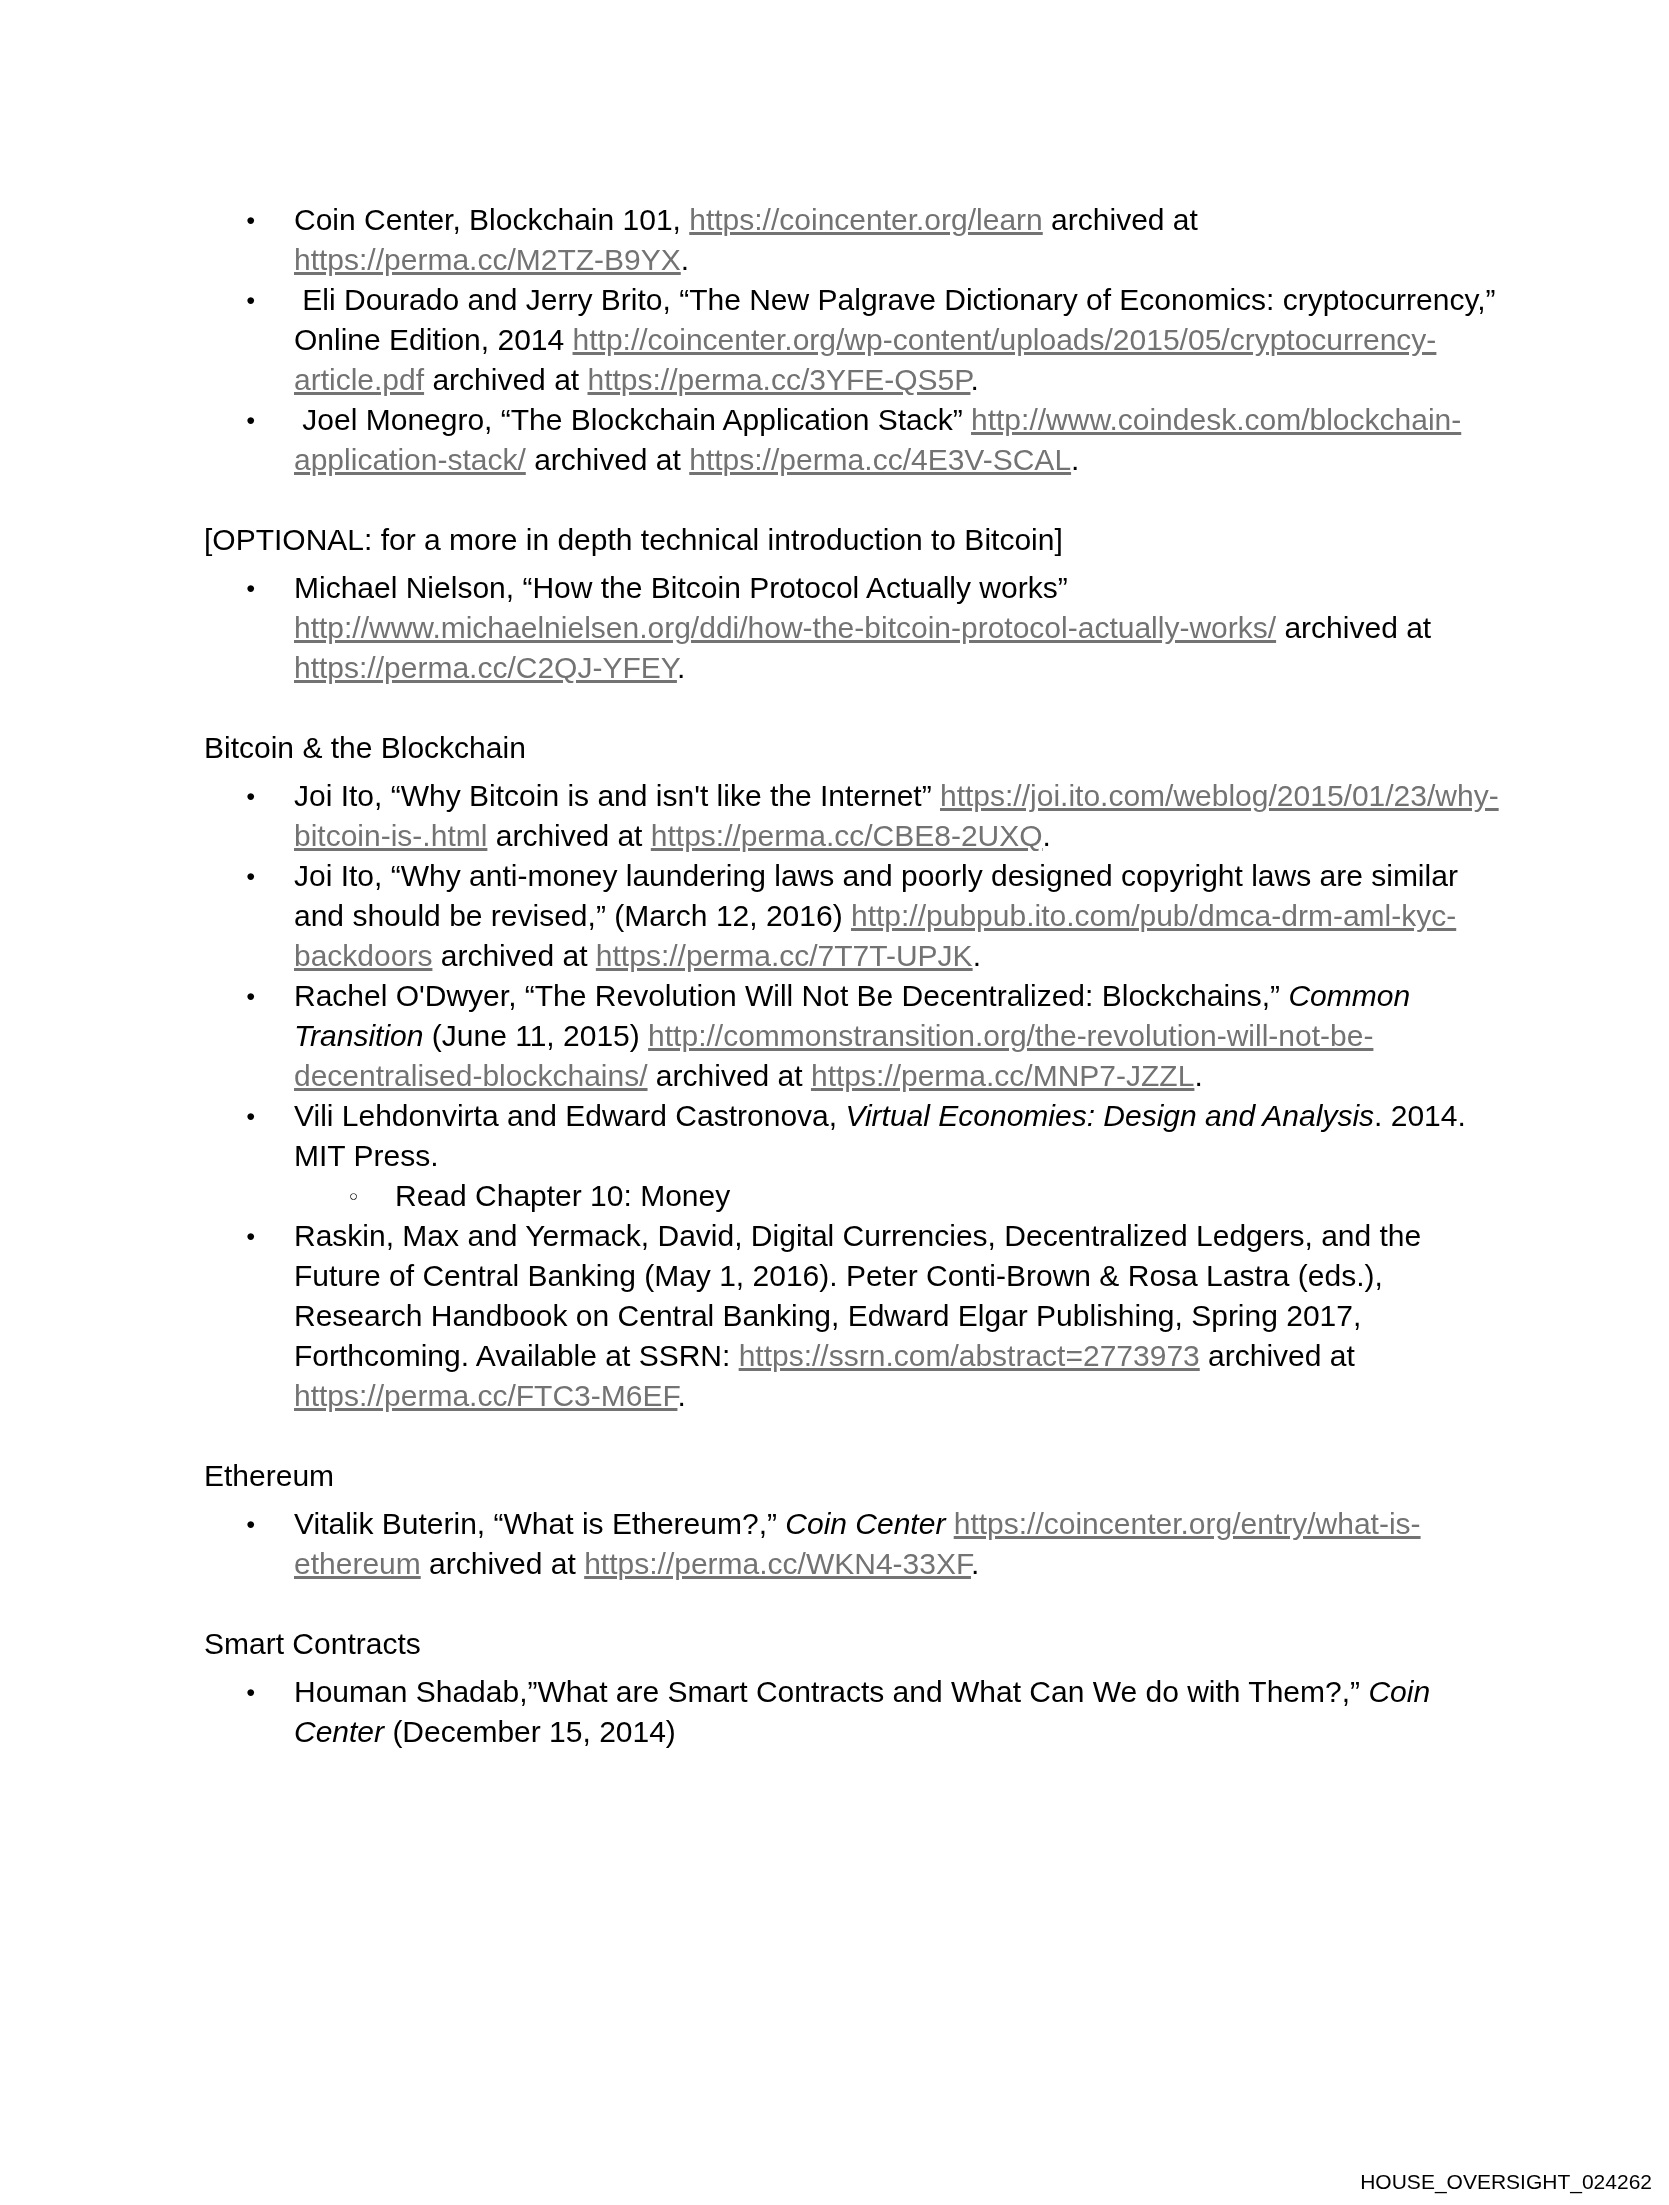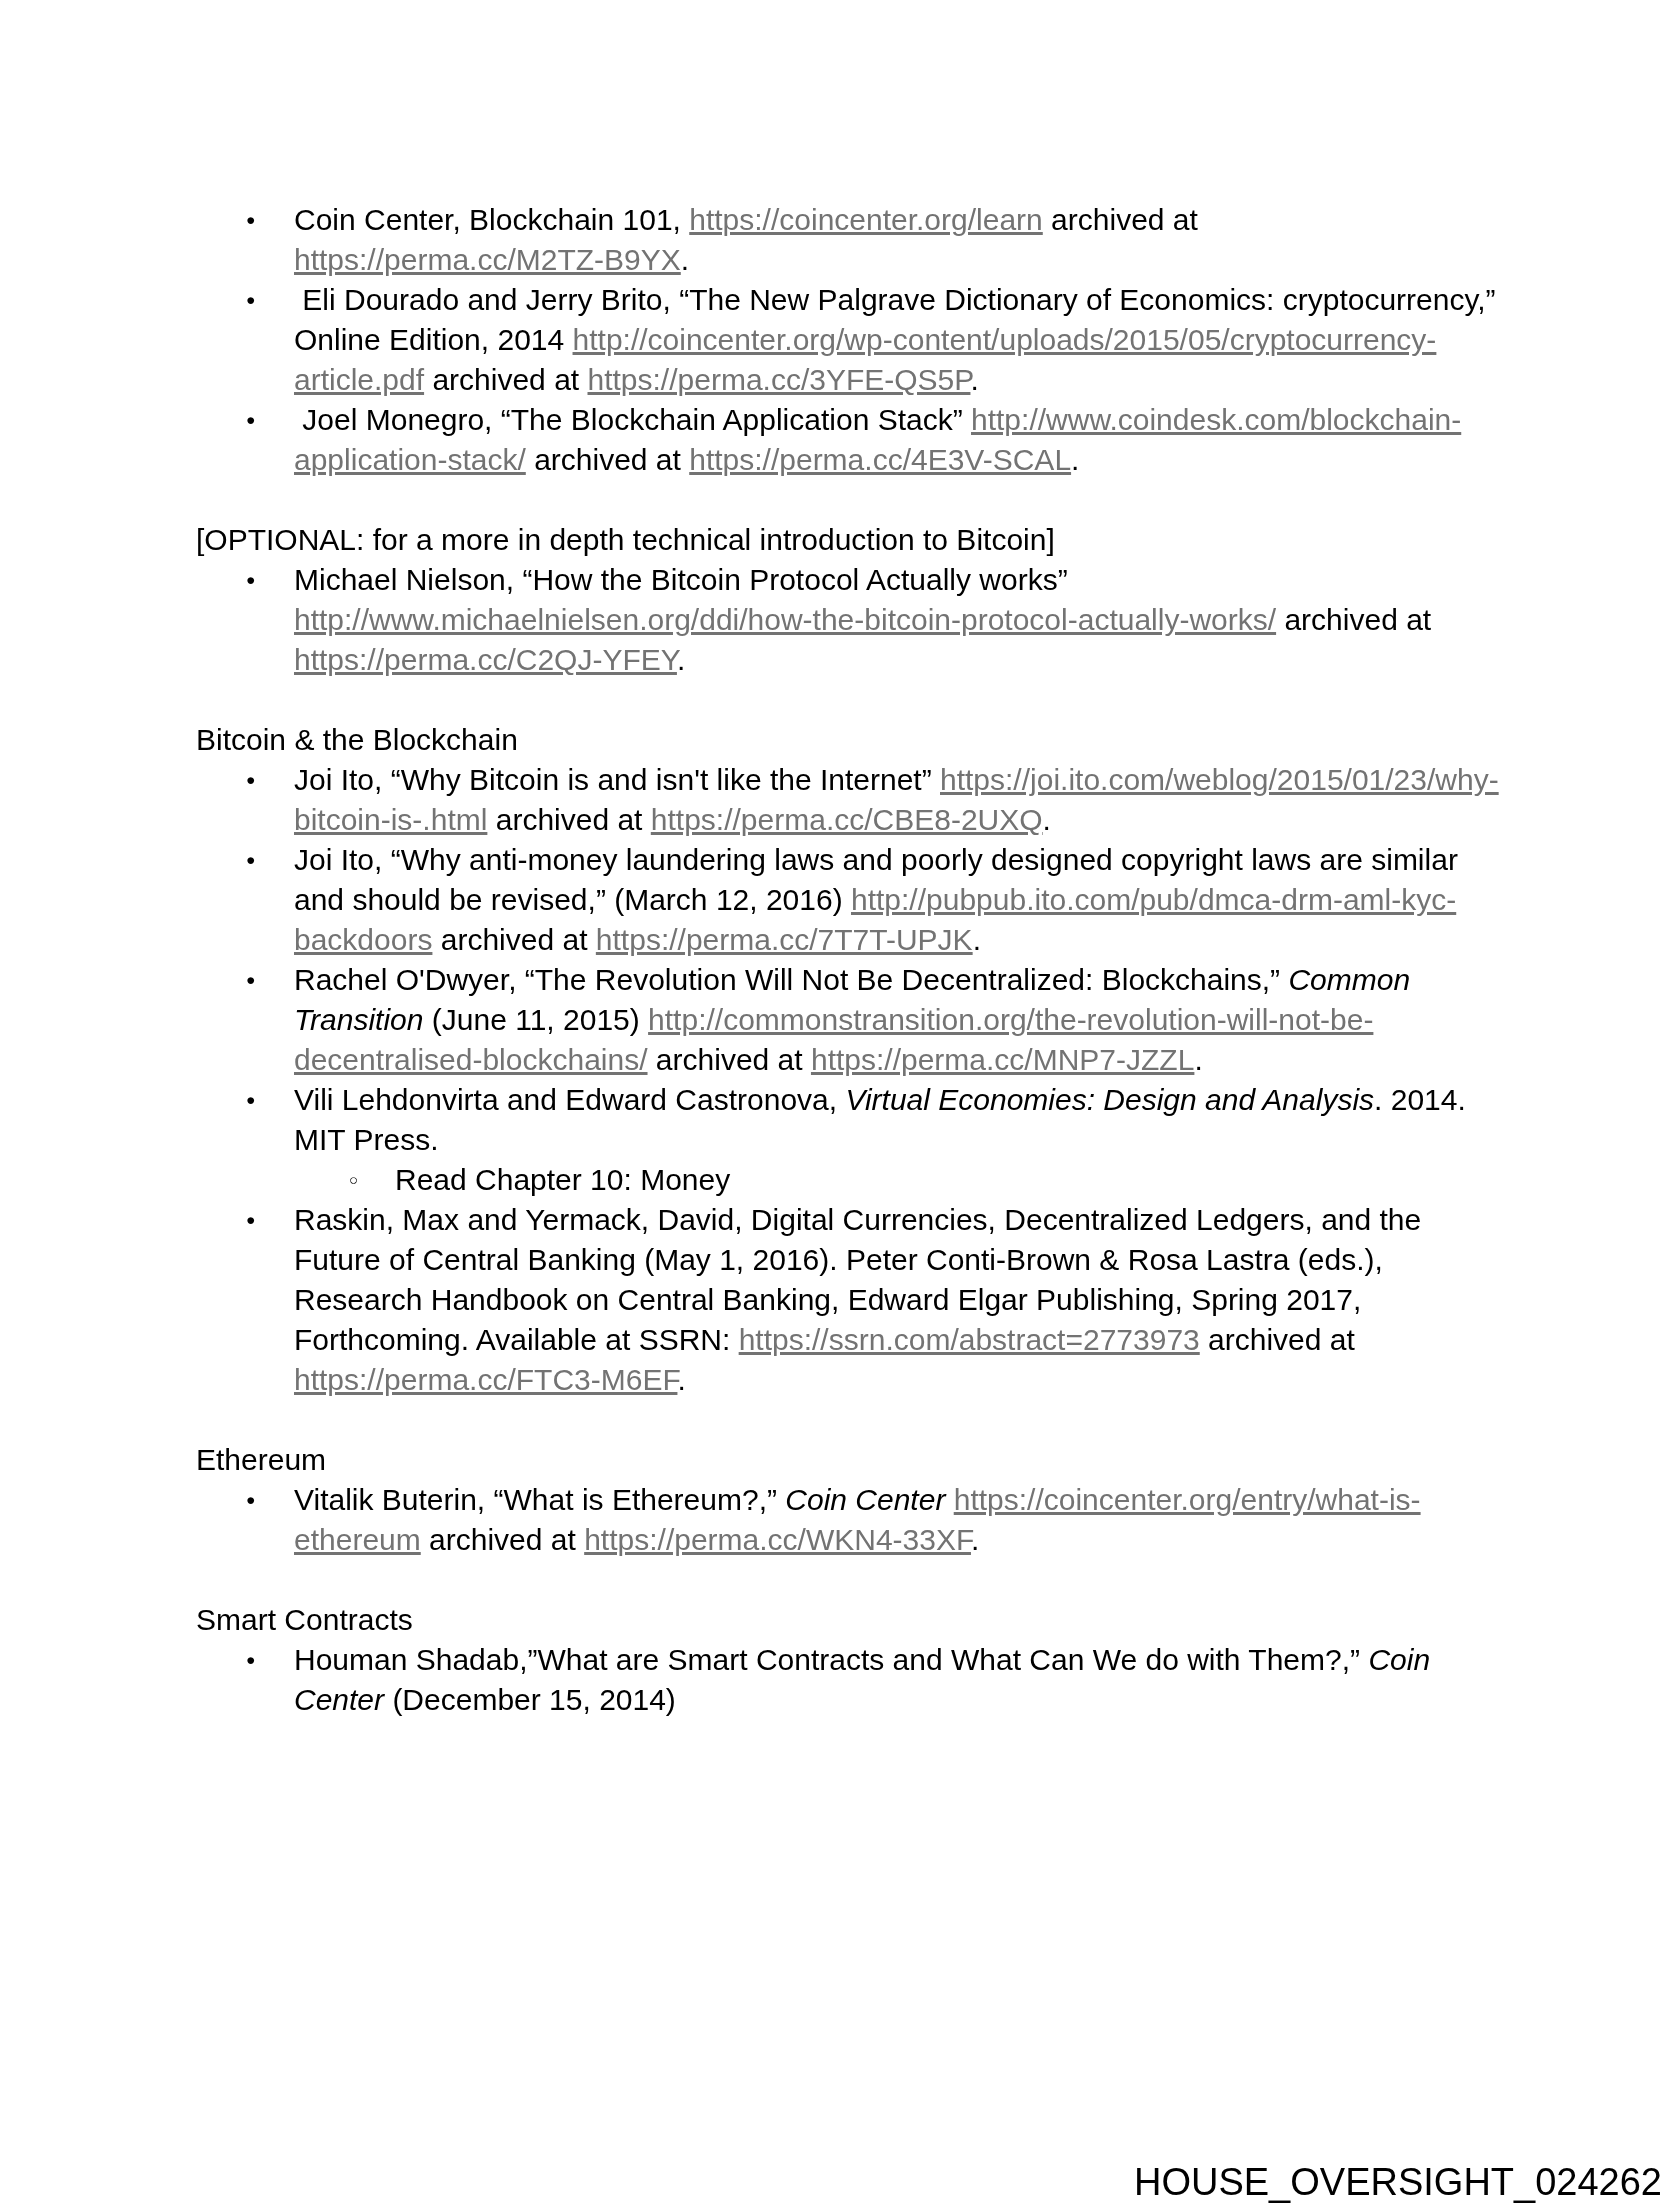--- a/index.html
+++ b/index.html
@@ -15,38 +15,38 @@
     overflow: hidden;
   }
   .content {
     position: absolute;
     top: 200px;
     left: 196px;
     width: 1309px;
     white-space: pre-wrap;
   }
   .section + .section { margin-top: 40px; }
-  .heading { margin: 0; }
+  .heading { margin: 8px; }
   .bullet-row { position: relative; padding-left: 98px; }
   .bullet-row .marker {
     position: absolute;
     left: 50px;
     top: 0;
     font-size: 15.7px;
     line-height: 40px;
   }
   .bullet-row.level2 { padding-left: 199px; }
   .bullet-row.level2 .marker { left: 153px; font-size: 15px; }
   a.link { color: #737373; text-decoration: underline; cursor: pointer; }
   .em { font-style: italic; }
   .footer {
     position: absolute;
-    right: 7px;
+    right: 17px;
     bottom: 6.5px;
-    font-size: 38px;
+    font-size: 21px;
     line-height: 34px;
     color: #000000;
   }
 </style>
 </head>
 <body>
 
 <div class="page">
   <main class="content"><section class="section"><div class="bullet-row"><span class="marker">●</span><span class="runs">Coin Center, Blockchain 101, <a class="link" href="#">https://coincenter.org/learn</a> archived at <a class="link" href="#">https://perma.cc/M2TZ-B9YX</a>.</span></div><div class="bullet-row"><span class="marker">●</span><span class="runs"> Eli Dourado and Jerry Brito, “The New Palgrave Dictionary of Economics: cryptocurrency,” Online Edition, 2014 <a class="link" href="#">http://coincenter.org/wp-content/uploads/2015/05/cryptocurrency-article.pdf</a> archived at <a class="link" href="#">https://perma.cc/3YFE-QS5P</a>.</span></div><div class="bullet-row"><span class="marker">●</span><span class="runs"> Joel Monegro, “The Blockchain Application Stack” <a class="link" href="#">http://www.coindesk.com/blockchain-application-stack/</a> archived at <a class="link" href="#">https://perma.cc/4E3V-SCAL</a>.</span></div></section><section class="section"><div class="heading">[OPTIONAL: for a more in depth technical introduction to Bitcoin]</div><div class="bullet-row"><span class="marker">●</span><span class="runs">Michael Nielson, “How the Bitcoin Protocol Actually works” <a class="link" href="#">http://www.michaelnielsen.org/ddi/how-the-bitcoin-protocol-actually-works/</a> archived at <a class="link" href="#">https://perma.cc/C2QJ-YFEY</a>.</span></div></section><section class="section"><div class="heading">Bitcoin &amp; the Blockchain</div><div class="bullet-row"><span class="marker">●</span><span class="runs">Joi Ito, “Why Bitcoin is and isn't like the Internet” <a class="link" href="#">https://joi.ito.com/weblog/2015/01/23/why-bitcoin-is-.html</a> archived at <a class="link" href="#">https://perma.cc/CBE8-2UXQ</a>.</span></div><div class="bullet-row"><span class="marker">●</span><span class="runs">Joi Ito, “Why anti-money laundering laws and poorly designed copyright laws are similar and should be revised,” (March 12, 2016) <a class="link" href="#">http://pubpub.ito.com/pub/dmca-drm-aml-kyc-backdoors</a> archived at <a class="link" href="#">https://perma.cc/7T7T-UPJK</a>.</span></div><div class="bullet-row"><span class="marker">●</span><span class="runs">Rachel O'Dwyer, “The Revolution Will Not Be Decentralized: Blockchains,” <span class="em">Common Transition</span> (June 11, 2015) <a class="link" href="#">http://commonstransition.org/the-revolution-will-not-be-decentralised-blockchains/</a> archived at <a class="link" href="#">https://perma.cc/MNP7-JZZL</a>.</span></div><div class="bullet-row"><span class="marker">●</span><span class="runs">Vili Lehdonvirta and Edward Castronova, <span class="em">Virtual Economies: Design and Analysis</span>. 2014. MIT Press.</span></div><div class="bullet-row level2"><span class="marker">○</span><span class="runs">Read Chapter 10: Money</span></div><div class="bullet-row"><span class="marker">●</span><span class="runs">Raskin, Max and Yermack, David, Digital Currencies, Decentralized Ledgers, and the Future of Central Banking (May 1, 2016). Peter Conti-Brown &amp; Rosa Lastra (eds.), Research Handbook on Central Banking, Edward Elgar Publishing, Spring 2017, Forthcoming. Available at SSRN: <a class="link" href="#">https://ssrn.com/abstract=2773973</a> archived at <a class="link" href="#">https://perma.cc/FTC3-M6EF</a>.</span></div></section><section class="section"><div class="heading">Ethereum</div><div class="bullet-row"><span class="marker">●</span><span class="runs">Vitalik Buterin, “What is Ethereum?,” <span class="em">Coin Center</span> <a class="link" href="#">https://coincenter.org/entry/what-is-ethereum</a> archived at <a class="link" href="#">https://perma.cc/WKN4-33XF</a>.</span></div></section><section class="section"><div class="heading">Smart Contracts</div><div class="bullet-row"><span class="marker">●</span><span class="runs">Houman Shadab,”What are Smart Contracts and What Can We do with Them?,” <span class="em">Coin Center</span> (December 15, 2014)</span></div></section></main>
   <div class="footer">HOUSE_OVERSIGHT_024262</div>

